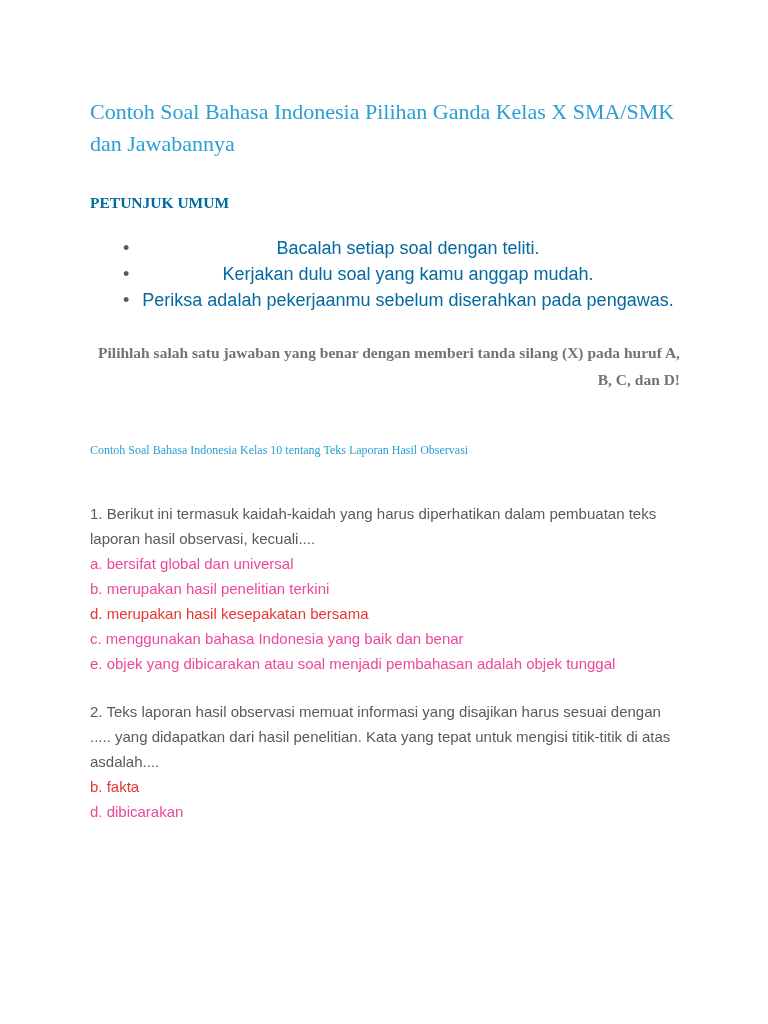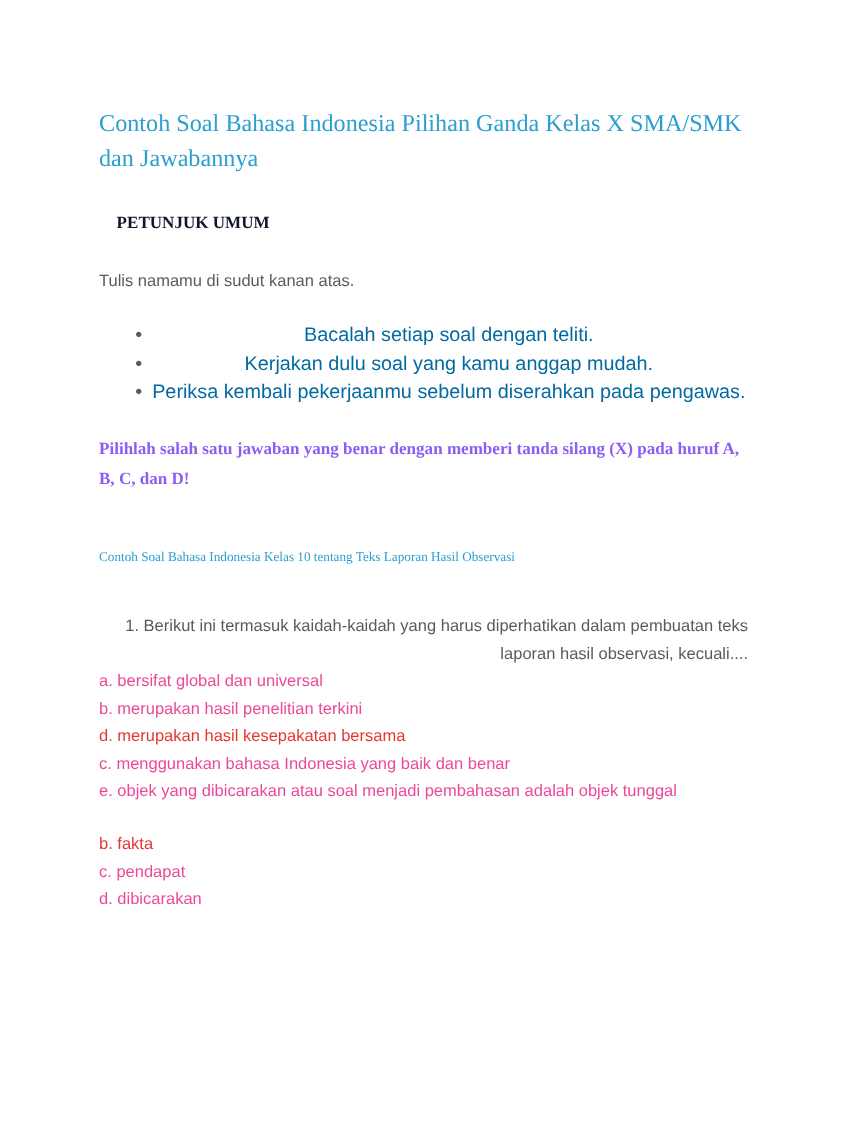--- a/index.html
+++ b/index.html
@@ -25,22 +25,22 @@
     font-weight: 400;
     font-size: 22px;
     line-height: 32px;
     color: #2b9fd1;
     margin: 0;
   }
   .serif-heading {
     font-family: "Liberation Serif", serif;
     font-weight: 700;
     font-size: 15.5px;
-    color: #0f172a;
-    margin: 34px 0 0 16px;
+    color: #0369a1;
+    margin: 34px 0 0 0;
   }
   .body-text {
     font-size: 15px;
     line-height: 25px;
     color: #5a5a5a;
     margin: 0;
   }
   .intro {
     margin-top: 31px;
   }
@@ -60,80 +60,79 @@
     content: "\2022";
     position: absolute;
     left: -13px;
     color: #5a5a5a;
   }
   .directive {
     font-family: "Liberation Serif", serif;
     font-weight: 700;
     font-size: 15.5px;
     line-height: 27px;
-    color: #8b5cf6;
+    color: #737373;
     margin: 26px 0 0 0;
+    text-align: right;
   }
   .section-heading {
     font-family: "Liberation Serif", serif;
     font-weight: 400;
     font-size: 12px;
     line-height: 22px;
     color: #2b9fd1;
     margin: 46px 0 0 0;
   }
   .question {
     margin-top: 40px;
   }
   .question + .question {
     margin-top: 23px;
   }
   .question-text {
     margin: 0;
-    text-align: right;
   }
   .option {
     margin: 0;
     font-size: 15px;
     line-height: 25px;
     color: #ec4899;
   }
   .option.is-answer {
     color: #e53731;
   }
 </style>
 </head>
 <body>
 
 <div class="page">
 
   <h1 class="doc-title">Contoh Soal Bahasa Indonesia Pilihan Ganda Kelas X SMA/SMK dan Jawabannya</h1>
 
   <h2 class="serif-heading">PETUNJUK UMUM</h2>
 
-  <p class="body-text intro">Tulis namamu di sudut kanan atas.</p>
 
   <ul class="bullet-list">
     <li>Bacalah setiap soal dengan teliti.</li>
     <li>Kerjakan dulu soal yang kamu anggap mudah.</li>
-    <li>Periksa kembali pekerjaanmu sebelum diserahkan pada pengawas.</li>
+    <li>Periksa adalah pekerjaanmu sebelum diserahkan pada pengawas.</li>
   </ul>
 
   <p class="directive">Pilihlah salah satu jawaban yang benar dengan memberi tanda silang (X) pada huruf A, B, C, dan D!</p>
 
   <h2 class="section-heading">Contoh Soal Bahasa Indonesia Kelas 10 tentang Teks Laporan Hasil Observasi</h2>
 
   <div class="question">
     <p class="body-text question-text">1. Berikut ini termasuk kaidah-kaidah yang harus diperhatikan dalam pembuatan teks laporan hasil observasi, kecuali....</p>
     <p class="option">a. bersifat global dan universal</p>
     <p class="option">b. merupakan hasil penelitian terkini</p>
     <p class="option is-answer">d. merupakan hasil kesepakatan bersama</p>
     <p class="option">c. menggunakan bahasa Indonesia yang baik dan benar</p>
     <p class="option">e. objek yang dibicarakan atau soal menjadi pembahasan adalah objek tunggal</p>
   </div>
 
   <div class="question">
+    <p class="body-text question-text">2. Teks laporan hasil observasi memuat informasi yang disajikan harus sesuai dengan ..... yang didapatkan dari hasil penelitian. Kata yang tepat untuk mengisi titik-titik di atas asdalah....</p>
     <p class="option is-answer">b. fakta</p>
-    <p class="option">c. pendapat</p>
     <p class="option">d. dibicarakan</p>
   </div>
 
 </div>
 
 </body></html>

